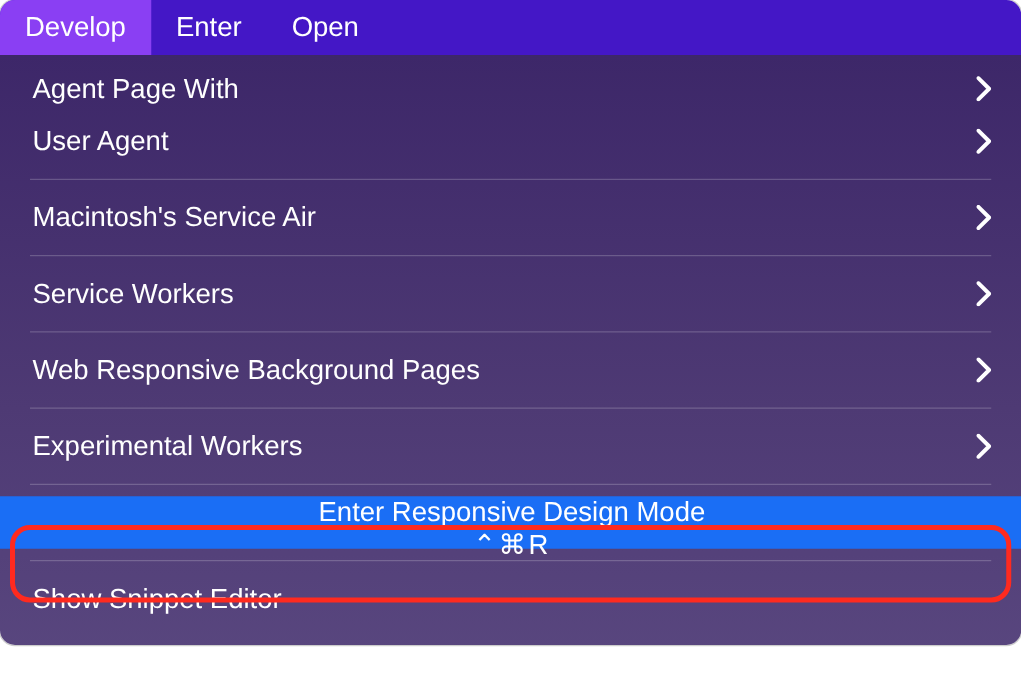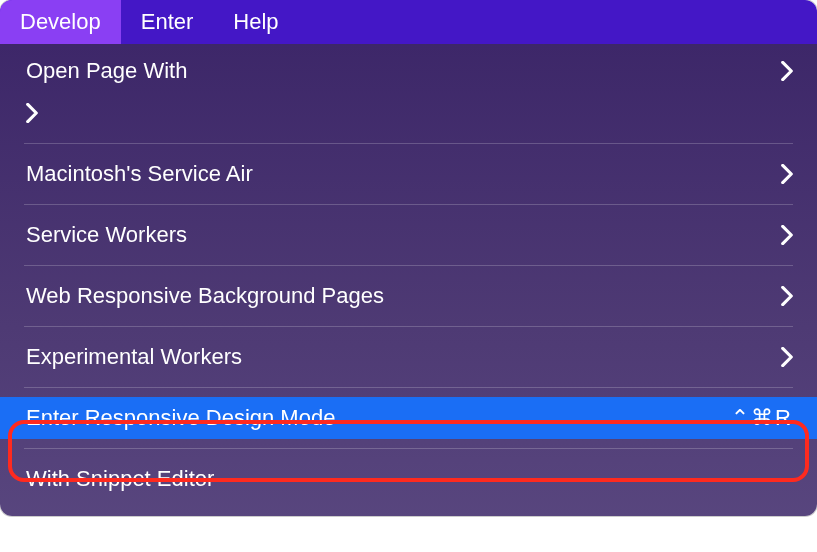--- a/index.html
+++ b/index.html
@@ -54,20 +54,21 @@
     justify-content: space-between;
     height: 42px;
     padding: 0 24px 0 26px;
     font-size: 22px;
     color: #ffffff;
     font-weight: 500;
     cursor: default;
   }
   .menu-item.highlighted {
     background: #1a6ef5;
+    flex-direction: column;
   }
   .menu-item .right {
     display: flex;
     align-items: center;
     gap: 10px;
   }
   .shortcut {
     font-size: 22px;
     letter-spacing: 2px;
     font-weight: 500;
@@ -105,37 +106,38 @@
 <div class="window">
 
   <div class="menubar">
     <div class="menubar-item active">
       <span>Develop</span>
     </div>
     <div class="menubar-item">
       <span>Enter</span>
     </div>
     <div class="menubar-item">
-      <span>Help</span>
+      <span>Open</span>
     </div>
   </div>
 
   <div class="dropdown">
 
     <div class="menu-item">
-      <span>Open Page With</span>
-      <span class="right">
-        <span class="chevron">
-          <svg viewBox="0 0 8 14" fill="none">
-              <path d="M1 1 L7 7 L1 13" stroke="#ffffff" stroke-width="2.2" stroke-linecap="round" stroke-linejoin="round"></path>
-            </svg>
-        </span>
-      </span>
-    </div>
-    <div class="menu-item">
+      <span>Agent Page With</span>
+      <span class="right">
+        <span class="chevron">
+          <svg viewBox="0 0 8 14" fill="none">
+              <path d="M1 1 L7 7 L1 13" stroke="#ffffff" stroke-width="2.2" stroke-linecap="round" stroke-linejoin="round"></path>
+            </svg>
+        </span>
+      </span>
+    </div>
+    <div class="menu-item">
+      <span>User Agent</span>
       <span class="right">
         <span class="chevron">
           <svg viewBox="0 0 8 14" fill="none">
               <path d="M1 1 L7 7 L1 13" stroke="#ffffff" stroke-width="2.2" stroke-linecap="round" stroke-linejoin="round"></path>
             </svg>
         </span>
       </span>
     </div>
 
     <div class="separator"></div>
@@ -195,21 +197,21 @@
     <div class="menu-item highlighted">
       <span>Enter Responsive Design Mode</span>
       <span class="right">
         <span class="shortcut">⌃⌘R</span>
       </span>
     </div>
 
     <div class="separator"></div>
 
     <div class="menu-item">
-      <span>With Snippet Editor</span>
+      <span>Show Snippet Editor</span>
       <span class="right"></span>
     </div>
 
     <div class="highlight-box"></div>
 
   </div>
 
 </div>
 
 </body></html>

